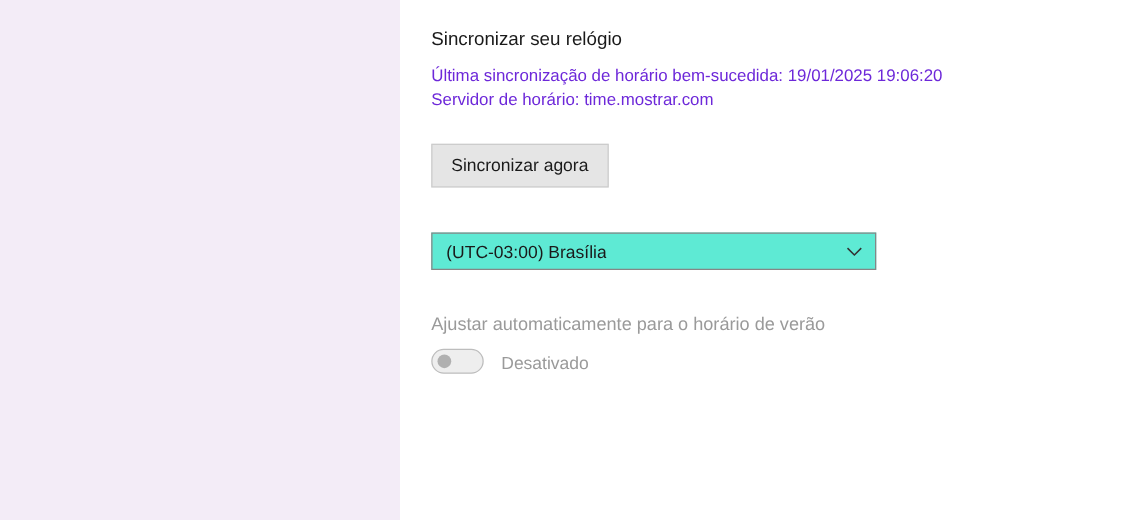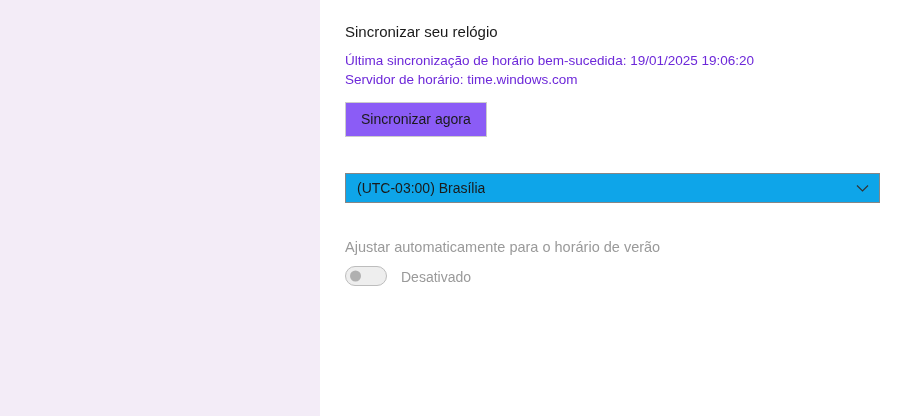--- a/index.html
+++ b/index.html
@@ -39,22 +39,22 @@
     line-height: 20px;
     margin: 0 0 9px 0;
   }
   .info-line {
     font-size: 13.5px;
     color: #6d28d9;
     line-height: 19px;
     margin: 0;
   }
   .sync-button {
-    margin-top: 13px;
-    background: #8b5cf6;
+    margin-top: 26px;
+    background: #e5e5e5;
     border: 1px solid #cccccc;
     color: #1a1a1a;
     font-family: "Liberation Sans", sans-serif;
     font-size: 14px;
     line-height: 18px;
     padding: 7px 15px 8px 15px;
     cursor: default;
     display: inline-block;
   }
   .group {
@@ -64,24 +64,24 @@
     font-size: 14.5px;
     color: #1a1a1a;
     line-height: 20px;
     margin: 0 0 9px 0;
   }
   .group-label.disabled {
     color: #9a9a9a;
   }
   .combo {
     position: relative;
-    width: 535px;
+    width: 356px;
     height: 30px;
     border: 1px solid #868686;
-    background: #0ea5e9;
+    background: #5eead4;
     box-sizing: border-box;
     display: flex;
     align-items: center;
     cursor: default;
   }
   .combo-value {
     font-size: 14px;
     color: #1a1a1a;
     padding-left: 11px;
     white-space: nowrap;
@@ -141,21 +141,21 @@
 
 <div class="page">
 
   <div class="left-pane"></div>
 
   <div class="content">
 
     <div>
       <div class="section-heading">Sincronizar seu relógio</div>
       <div class="info-line">Última sincronização de horário bem-sucedida: 19/01/2025 19:06:20</div>
-      <div class="info-line">Servidor de horário: time.windows.com</div>
+      <div class="info-line">Servidor de horário: time.mostrar.com</div>
       <button class="sync-button">Sincronizar agora</button>
     </div>
 
     <div class="group gap-sync">
       <div class="combo">
         <span class="combo-value">(UTC-03:00) Brasília</span>
         <span class="combo-arrow">
           <svg width="13" height="9" viewBox="0 0 13 9" fill="none" xmlns="http://www.w3.org/2000/svg">
             <path d="M1 1.5 L6.5 7 L12 1.5" stroke="#333333" stroke-width="1.2" fill="none"></path>
           </svg>

